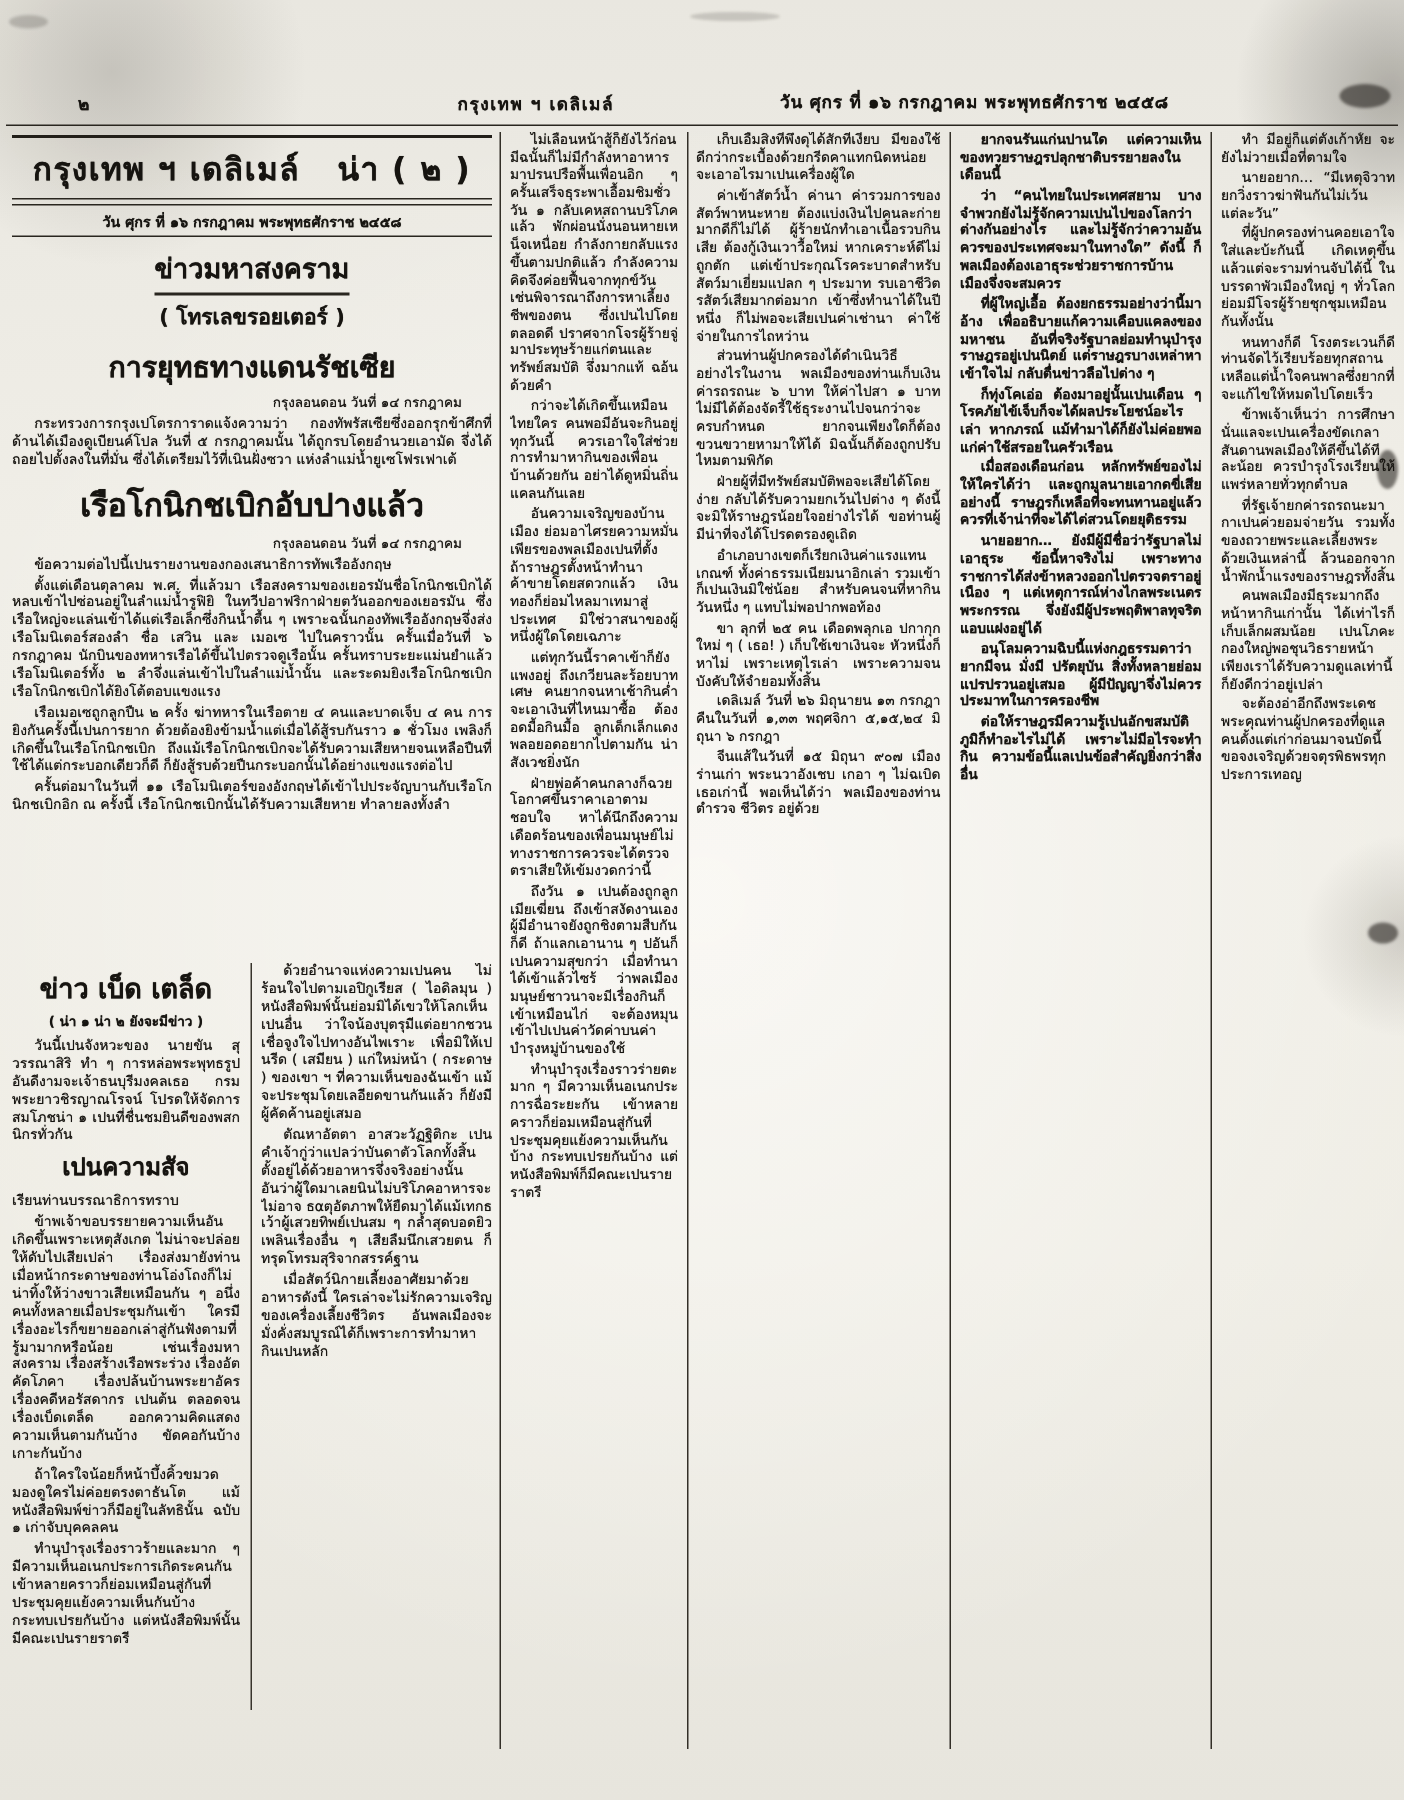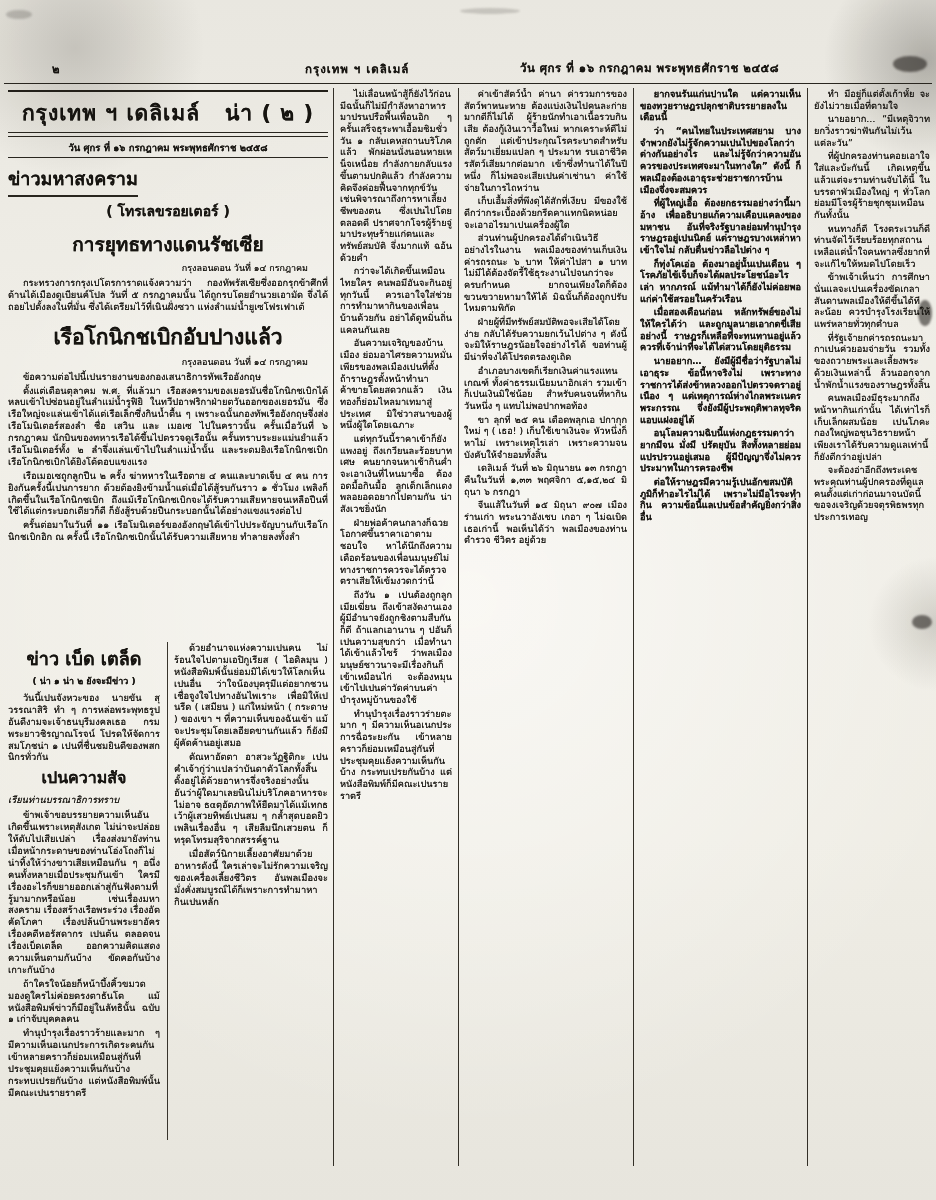--- a/index.html
+++ b/index.html
@@ -33,37 +33,37 @@
   .vrule{ position:absolute;top:88px;height:1078px;border-left:1.2px solid #35312a; }
 
   
   .feature{ position:absolute;left:8px;top:90px;width:320px; }
   .mast{ border-top:2.5px solid #25221c;padding-top:4px;text-align:center; }
   .mast .t{ font-size:21px;font-weight:bold;letter-spacing:1px;white-space:nowrap; }
   .dblrule{ border-top:1.4px solid #2c2922;border-bottom:1.4px solid #2c2922;height:3px;margin:3px 0 2px; }
   .mast .d{ font-size:9.5px;font-weight:bold;padding:1px 0 2px; }
   .botrule{ border-top:1.6px solid #2c2922;margin-bottom:6px; }
 
-  .sechead{ font-weight:bold;font-size:18px;margin:6px 0 0; }
+  .sechead{ text-align:center;font-weight:bold;font-size:18px;margin:6px 0 0; }
   .sechead .ul{ display:inline-block;border-bottom:2px double #2c2922;padding-bottom:2px; }
   .credit{ text-align:center;font-size:14px;font-weight:bold;margin:3px 0 2px; }
   .headline{ text-align:center;font-weight:bold;font-size:19px;margin:7px 0 2px; }
   .headline.big{ font-size:21px; }
   .dateline{ text-align:right;font-size:9px;padding-right:20px;margin:1px 0 2px; }
   .body{ font-size:9.3px;line-height:1.28;text-align:justify; }
   .body p{ margin:0 0 2px;text-indent:1.6em; }
 
   .halfcols{ position:absolute;left:8px;top:642px;width:320px;height:498px;overflow:hidden; }
   .halfL{ position:absolute;left:0;top:0;width:152px;height:498px;overflow:hidden; }
   .halfR{ position:absolute;left:166px;top:0;width:154px;height:498px;overflow:hidden; }
   .halfrule{ position:absolute;left:159px;top:0;height:498px;border-left:1px solid #3a362e; }
   .mischead{ text-align:center;font-weight:bold;font-size:18px;margin:2px 0 1px; }
   .miscsub{ text-align:center;font-size:9px;font-weight:bold;margin:0 0 4px; }
   .lethead{ text-align:center;font-weight:bold;font-size:16px;margin:0 0 2px; }
-  .salut{ font-size:9.3px;margin:0 0 2px;font-style:italic; }
+  .salut{ font-size:9.3px;margin:0 0 2px; }
 
   
   .col{ position:absolute;top:88px;height:1076px;overflow:hidden;font-size:9.2px;line-height:1.27;text-align:justify; }
   .col p{ margin:0 0 2px;text-indent:1.5em; }
   .col2{ left:340px;width:112px; }
   .col3{ left:464px;width:163px; }
   .col4{ left:640px;width:161px;font-weight:bold; }
   .col5{ left:814px;width:116px; }
 </style>
 </head>
@@ -151,22 +151,22 @@
   <p>ไม่เลื่อนหน้าสู้ก็ยังไว้ก่อน มีฉนั้นก็ไม่มีกำลังหาอาหารมาปรนปรือพื้นเพื่อนอิก ๆ ครั้นเสร็จธุระพาเอื้อมชิมชั่ววัน ๑ กลับเคหสถานบริโภคแล้ว พักผ่อนนั่งนอนหายเหน็จเหนื่อย กำลังกายกลับแรงขึ้นตามปกติแล้ว กำลังความคิดจึงค่อยฟื้นจากทุกข์วัน เช่นพิจารณาถึงการหาเลี้ยงชีพของตน ซึ่งเปนไปโดยตลอดดี ปราศจากโจรผู้ร้ายจู่มาประทุษร้ายแก่ตนและทรัพย์สมบัติ จึ่งมากแท้ ฉอ้นด้วยคำ</p>
       <p>กว่าจะได้เกิดขึ้นเหมือนไทยใคร คนพอมีอันจะกินอยู่ทุกวันนี้ ควรเอาใจใส่ช่วยการทำมาหากินของเพื่อนบ้านด้วยกัน อย่าได้ดูหมิ่นถิ่นแคลนกันเลย</p>
       <p>อันความเจริญของบ้านเมือง ย่อมอาไศรยความหมั่นเพียรของพลเมืองเปนที่ตั้ง ถ้าราษฎรตั้งหน้าทำนาค้าขายโดยสดวกแล้ว เงินทองก็ย่อมไหลมาเทมาสู่ประเทศ มิใช่วาสนาของผู้หนึ่งผู้ใดโดยเฉภาะ</p>
       <p>แต่ทุกวันนี้ราคาเข้าก็ยังแพงอยู่ ถึงเกวียนละร้อยบาทเศษ คนยากจนหาเช้ากินค่ำจะเอาเงินที่ไหนมาซื้อ ต้องอดมื้อกินมื้อ ลูกเด็กเล็กแดงพลอยอดอยากไปตามกัน น่าสังเวชยิ่งนัก</p>
       <p>ฝ่ายพ่อค้าคนกลางก็ฉวยโอกาศขึ้นราคาเอาตามชอบใจ หาได้นึกถึงความเดือดร้อนของเพื่อนมนุษย์ไม่ ทางราชการควรจะได้ตรวจตราเสียให้เข้มงวดกว่านี้</p>
       <p>ถึงวัน ๑ เปนต้องถูกลูกเมียเฆี่ยน ถึงเข้าสงัดงานเองผู้มีอำนาจยังถูกชิงตามสืบกันก็ดี ถ้าแลกเอานาน ๆ ปอันก็เปนความสุขกว่า เมื่อทำนาได้เข้าแล้วไซร้ ว่าพลเมืองมนุษย์ชาวนาจะมีเรื่องกินก็เข้าเหมือนไก่ จะต้องหมุนเข้าไปเปนค่าวัดค่าบนค่าบำรุงหมู่บ้านของใช้</p>
       <p>ทำนุบำรุงเรื่องราวร่ายตะมาก ๆ มีความเห็นอเนกประการฉื่อระยะกัน เข้าหลายคราวก็ย่อมเหมือนสู่กันที่ประชุมคุยแย้งความเห็นกันบ้าง กระทบเปรยกันบ้าง แต่หนังสือพิมพ์ก็มีคณะเปนรายราตรี</p>
     </div>
   <div class="col col3 ink">
 
-  <p>ค่าเข้าสัตว์น้ำ ค่านา ค่ารวมการของสัตว์พาหนะหาย ต้องแบ่งเงินไปคนละก่าย มากดีก็ไม่ได้ ผู้ร้ายนักทำเอาเนื้อรวบกินเสีย ต้องกู้เงินเวาวื้อใหม่ หากเคราะห์ดีไม่ถูกตัก แต่เข้าประกุณโรคระบาดสำหรับสัตว์มาเยี่ยมแปลก ๆ ประมาท รบเอาชีวิตรสัตว์เสียมากต่อมาก เข้าซึ่งทำนาได้ในปีหนึ่ง ก็ไม่พอจะเสียเปนค่าเช่านา ค่าใช้จ่ายในการไถหว่าน</p>
-      <p>เก็บเอื้มสิ่งที่พึงดุได้สักที่เงียบ มีของใช้ดีกว่ากระเบื้องด้วยกรีดคาแทกนิดหน่อย จะเอาอไรมาเปนเครื่องผู้ใด</p>
+  <p>เก็บเอื้มสิ่งที่พึงดุได้สักที่เงียบ มีของใช้ดีกว่ากระเบื้องด้วยกรีดคาแทกนิดหน่อย จะเอาอไรมาเปนเครื่องผู้ใด</p>
+      <p>ค่าเข้าสัตว์น้ำ ค่านา ค่ารวมการของสัตว์พาหนะหาย ต้องแบ่งเงินไปคนละก่าย มากดีก็ไม่ได้ ผู้ร้ายนักทำเอาเนื้อรวบกินเสีย ต้องกู้เงินเวาวื้อใหม่ หากเคราะห์ดีไม่ถูกตัก แต่เข้าประกุณโรคระบาดสำหรับสัตว์มาเยี่ยมแปลก ๆ ประมาท รบเอาชีวิตรสัตว์เสียมากต่อมาก เข้าซึ่งทำนาได้ในปีหนึ่ง ก็ไม่พอจะเสียเปนค่าเช่านา ค่าใช้จ่ายในการไถหว่าน</p>
       <p>ส่วนท่านผู้ปกครองได้ดำเนินวิธีอย่างไรในงาน พลเมืองของท่านเก็บเงินค่ารถรถนะ ๖ บาท ให้ค่าไปสา ๑ บาท ไม่มีได้ต้องจัดรี้ใช้ธุระงานไปจนกว่าจะครบกำหนด ยากจนเพียงใดก็ต้องขวนขวายหามาให้ได้ มิฉนั้นก็ต้องถูกปรับไหมตามพิกัด</p>
       <p>ฝ่ายผู้ที่มีทรัพย์สมบัติพอจะเสียได้โดยง่าย กลับได้รับความยกเว้นไปต่าง ๆ ดังนี้จะมิให้ราษฎรน้อยใจอย่างไรได้ ขอท่านผู้มีน่าที่จงได้โปรดตรองดูเถิด</p>
       <p>อำเภอบางเขตก็เรียกเงินค่าแรงแทนเกณฑ์ ทั้งค่าธรรมเนียมนาอิกเล่า รวมเข้าก็เปนเงินมิใช่น้อย สำหรับคนจนที่หากินวันหนึ่ง ๆ แทบไม่พอปากพอท้อง</p>
       <p>ขา ลุกที่ ๒๕ คน เดือดพลุกเอ ปกากุก ใหม่ ๆ ( เธอ! ) เก็บใช้เขาเงินจะ หัวหนึ่งก็หาไม่ เพราะเหตุไรเล่า เพราะความจนบังคับให้จำยอมทั้งสิ้น</p>
       <p>เดลิเมล์ วันที่ ๒๖ มิถุนายน ๑๓ กรกฎา คืนในวันที่ ๑,๓๓ พฤศจิกา ๕,๑๕,๒๔ มิถุนา ๖ กรกฎา</p>
       <p>จีนแส้ในวันที่ ๑๕ มิถุนา ๙๐๗ เมืองร่านเก่า พระนวาอังเชบ เกอา ๆ ไม่ฉเบิดเธอเก่านี้ พอเห็นได้ว่า พลเมืองของท่าน ตำรวจ ชีวิตร อยู่ด้วย</p>
     </div>
   <div class="col col4 ink">
 
   <p>ยากจนรันแก่นปานใด แต่ความเห็นของทวยราษฎรปลุกชาติบรรยายลงในเดือนนี้</p>

